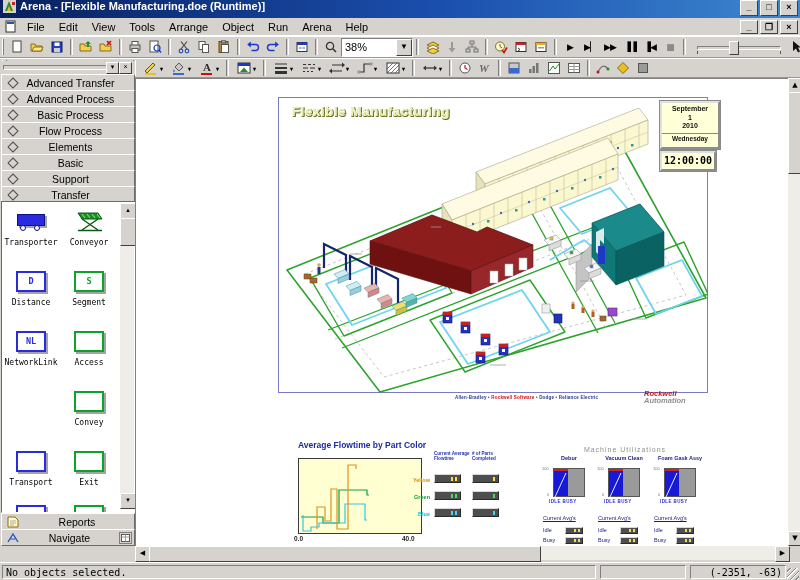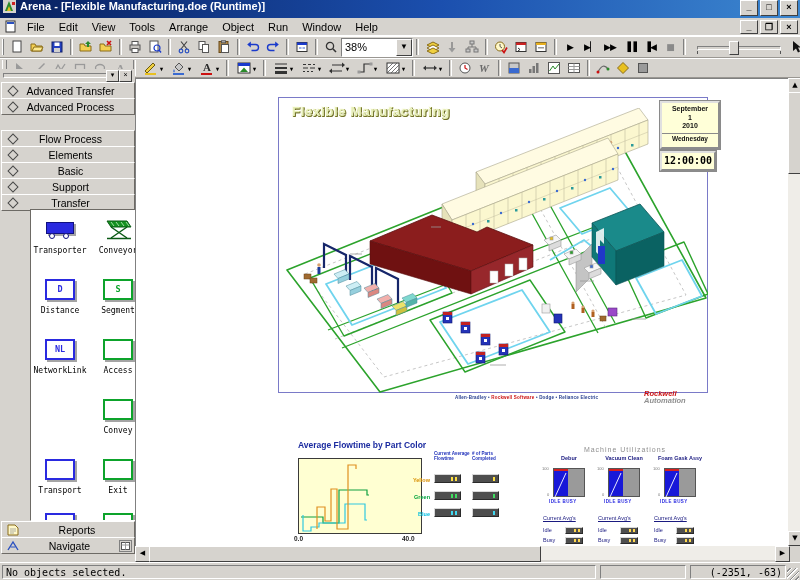--- a/index.html
+++ b/index.html
@@ -29,31 +29,31 @@
   .combo .cbtn{width:14px;height:15px;background:#d6d3ce;border:1px solid;border-color:#fff #404040 #404040 #fff;
     font-size:8px;text-align:center;line-height:14px;}
   .runglyph{font-size:9px;color:#000;letter-spacing:-1px;font-family:"DejaVu Sans",sans-serif;}
   .disabled{color:#8a8a8a;}
   .slider{width:92px;height:16px;position:relative;flex:none;margin:0 4px;}
   .slider .track{position:absolute;left:4px;right:4px;top:7px;height:2px;border:1px solid;border-color:#808080 #fff #fff #808080;}
   .slider .thumb{position:absolute;left:36px;top:2px;width:8px;height:12px;background:#d6d3ce;border:1px solid;border-color:#fff #404040 #404040 #fff;}
   .slider .tick{position:absolute;top:12px;width:1px;height:3px;background:#555;}
   .caret{font-size:6px;margin-left:1px;color:#000;}
   
-  .projbar{position:absolute;left:0;top:69px;width:135px;height:482px;background:#d6d3ce;}
+  .projbar{position:absolute;left:0;top:61px;width:135px;height:482px;background:#d6d3ce;}
   .pbhead{position:absolute;left:0;top:0;width:135px;height:12px;}
   .pbgroove{position:absolute;left:3px;top:4px;width:102px;height:3px;border:1px solid;border-color:#808080 #fff #fff #808080;}
   .pbbtn{position:absolute;top:1px;width:11px;height:10px;background:#d6d3ce;border:1px solid;border-color:#fff #404040 #404040 #fff;
     font-size:7px;line-height:8px;text-align:center;}
   .panelbar{position:absolute;left:1px;width:132px;height:15px;background:#d6d3ce;
     border:1px solid;border-color:#fff #6d6a65 #6d6a65 #fff;display:flex;align-items:center;font-size:10.5px;}
   .panelbar .diamond{width:6px;height:6px;border:1px solid #4a4a4a;transform:rotate(45deg);margin:0 6px 0 7px;background:#d6d3ce;flex:none;}
   .panelbar .plabel{flex:1;text-align:center;margin-right:16px;}
   .tmplarea{position:absolute;left:1px;top:140px;width:133px;height:310px;background:#fff;
-    border:1px solid;border-color:#6d6a65 #fff #fff #6d6a65;overflow:hidden;margin-left:29px;}
+    border:1px solid;border-color:#6d6a65 #fff #fff #6d6a65;overflow:hidden;}
   .titem{position:absolute;width:54px;text-align:center;}
   .ticon{height:30px;display:flex;align-items:center;justify-content:center;}
   .tlabel{font-family:"DejaVu Sans Mono",monospace;font-size:8px;color:#000;margin-top:2px;white-space:nowrap;}
   .tbox{width:26px;height:17px;background:#fff;border:2px solid;box-shadow:2px 2px 0 rgba(90,90,90,.55);
     display:flex;align-items:center;justify-content:center;font-family:"DejaVu Sans Mono",monospace;font-size:8.5px;font-weight:bold;}
   .tbox.blue{border-color:#2a2ae0;color:#2a2ae0;}
   .tbox.green{border-color:#0da32b;color:#0da32b;}
   .transporter{position:relative;width:28px;height:18px;}
   .transporter .body{position:absolute;left:0;top:2px;width:26px;height:10px;background:#2a2ae0;border:1px solid #101080;box-shadow:2px 2px 0 rgba(90,90,90,.55);}
   .transporter .w1,.transporter .w2{position:absolute;top:13px;width:4px;height:4px;border:1px solid #101080;border-radius:50%;background:#fff;}
@@ -139,21 +139,21 @@
       <rect x="2" y="1" width="9" height="11" fill="#fff" stroke="#333"></rect>
       <rect x="3" y="2" width="7" height="2" fill="#2a50c0"></rect>
     </svg>
     <span class="menuitem">File</span>
     <span class="menuitem">Edit</span>
     <span class="menuitem">View</span>
     <span class="menuitem">Tools</span>
     <span class="menuitem">Arrange</span>
     <span class="menuitem">Object</span>
     <span class="menuitem">Run</span>
-    <span class="menuitem">Window</span>
+    <span class="menuitem">Arena</span>
     <span class="menuitem">Help</span>
     <span class="winbtns">
       <span class="wbtn" style="height:12px">_</span>
       <span class="wbtn" style="height:12px">❐</span>
       <span class="wbtn" style="height:12px">×</span>
     </span>
   </div>
 
   <div class="toolbar tb1">
     <span class="grip"></span>
@@ -512,20 +512,24 @@
       <span class="pbbtn" style="right:16px">▾</span>
       <span class="pbbtn" style="right:3px">×</span>
     </div>
     <div class="panelbar" style="top:13px">
         <span class="diamond"></span>
         <span class="plabel">Advanced Transfer</span>
       </div>
     <div class="panelbar" style="top:29px">
         <span class="diamond"></span>
         <span class="plabel">Advanced Process</span>
+      </div>
+    <div class="panelbar" style="top:45px">
+        <span class="diamond"></span>
+        <span class="plabel">Basic Process</span>
       </div>
     <div class="panelbar" style="top:61px">
         <span class="diamond"></span>
         <span class="plabel">Flow Process</span>
       </div>
     <div class="panelbar" style="top:77px">
         <span class="diamond"></span>
         <span class="plabel">Elements</span>
       </div>
     <div class="panelbar" style="top:93px">

